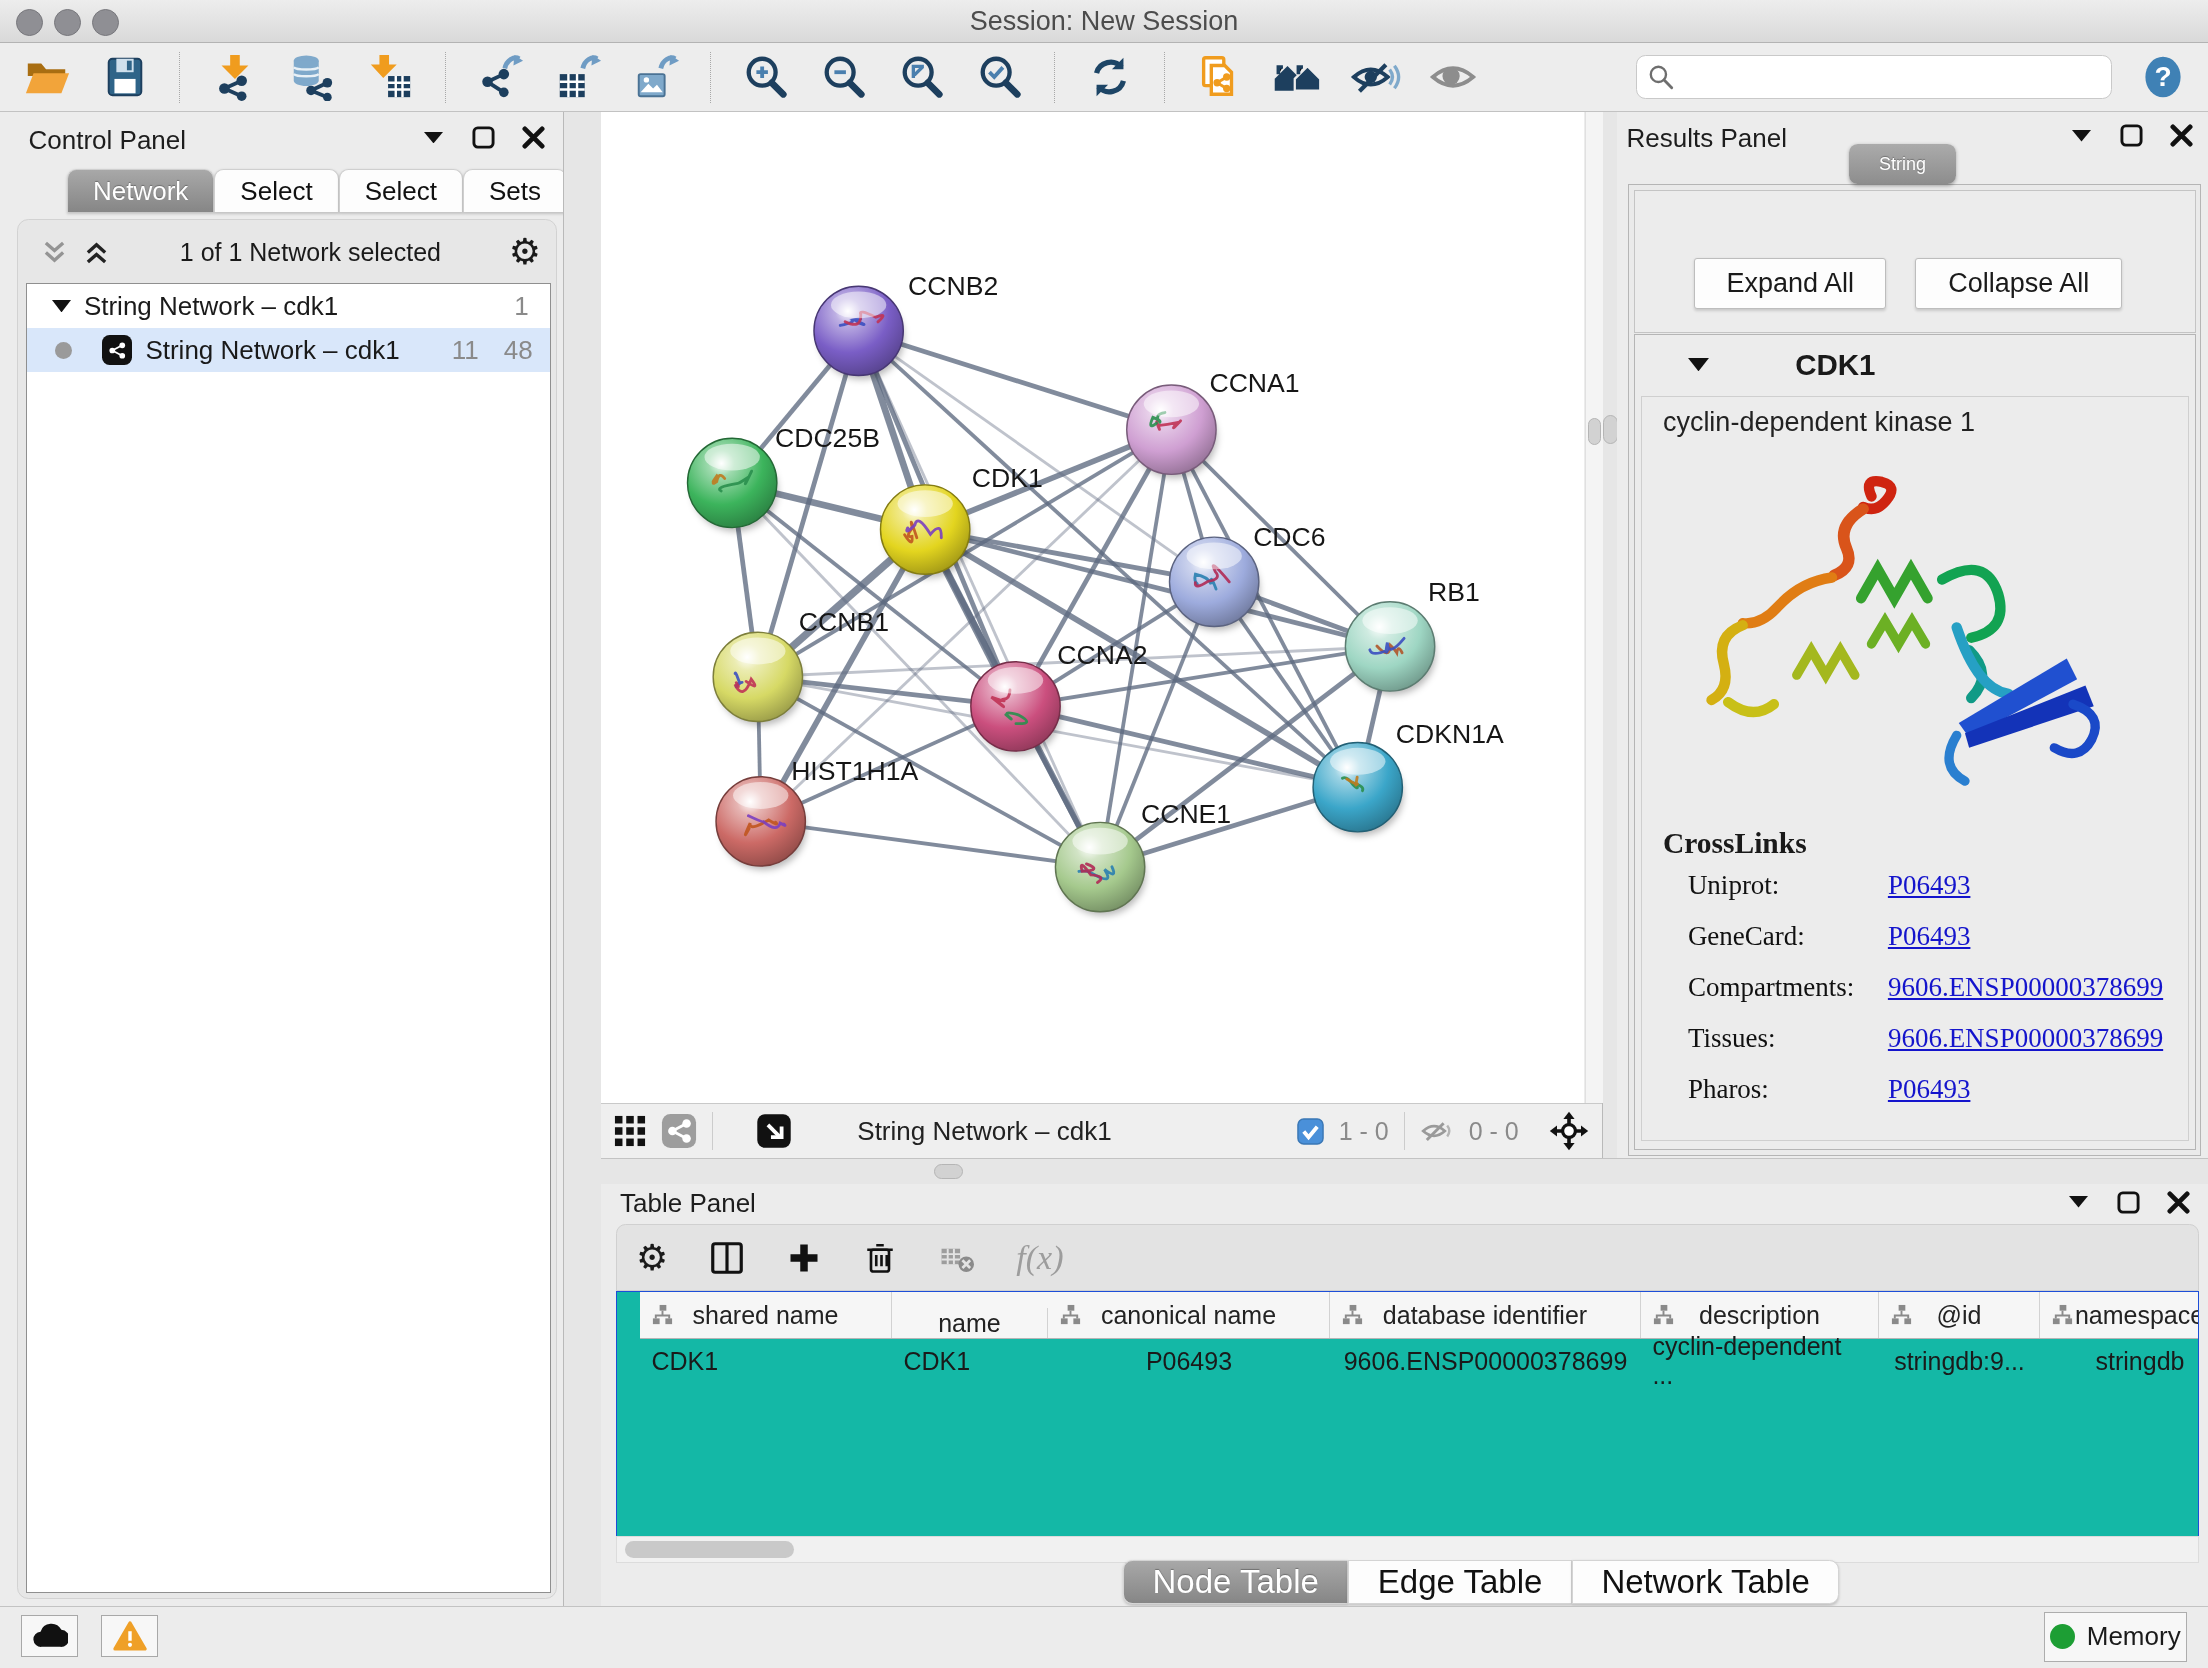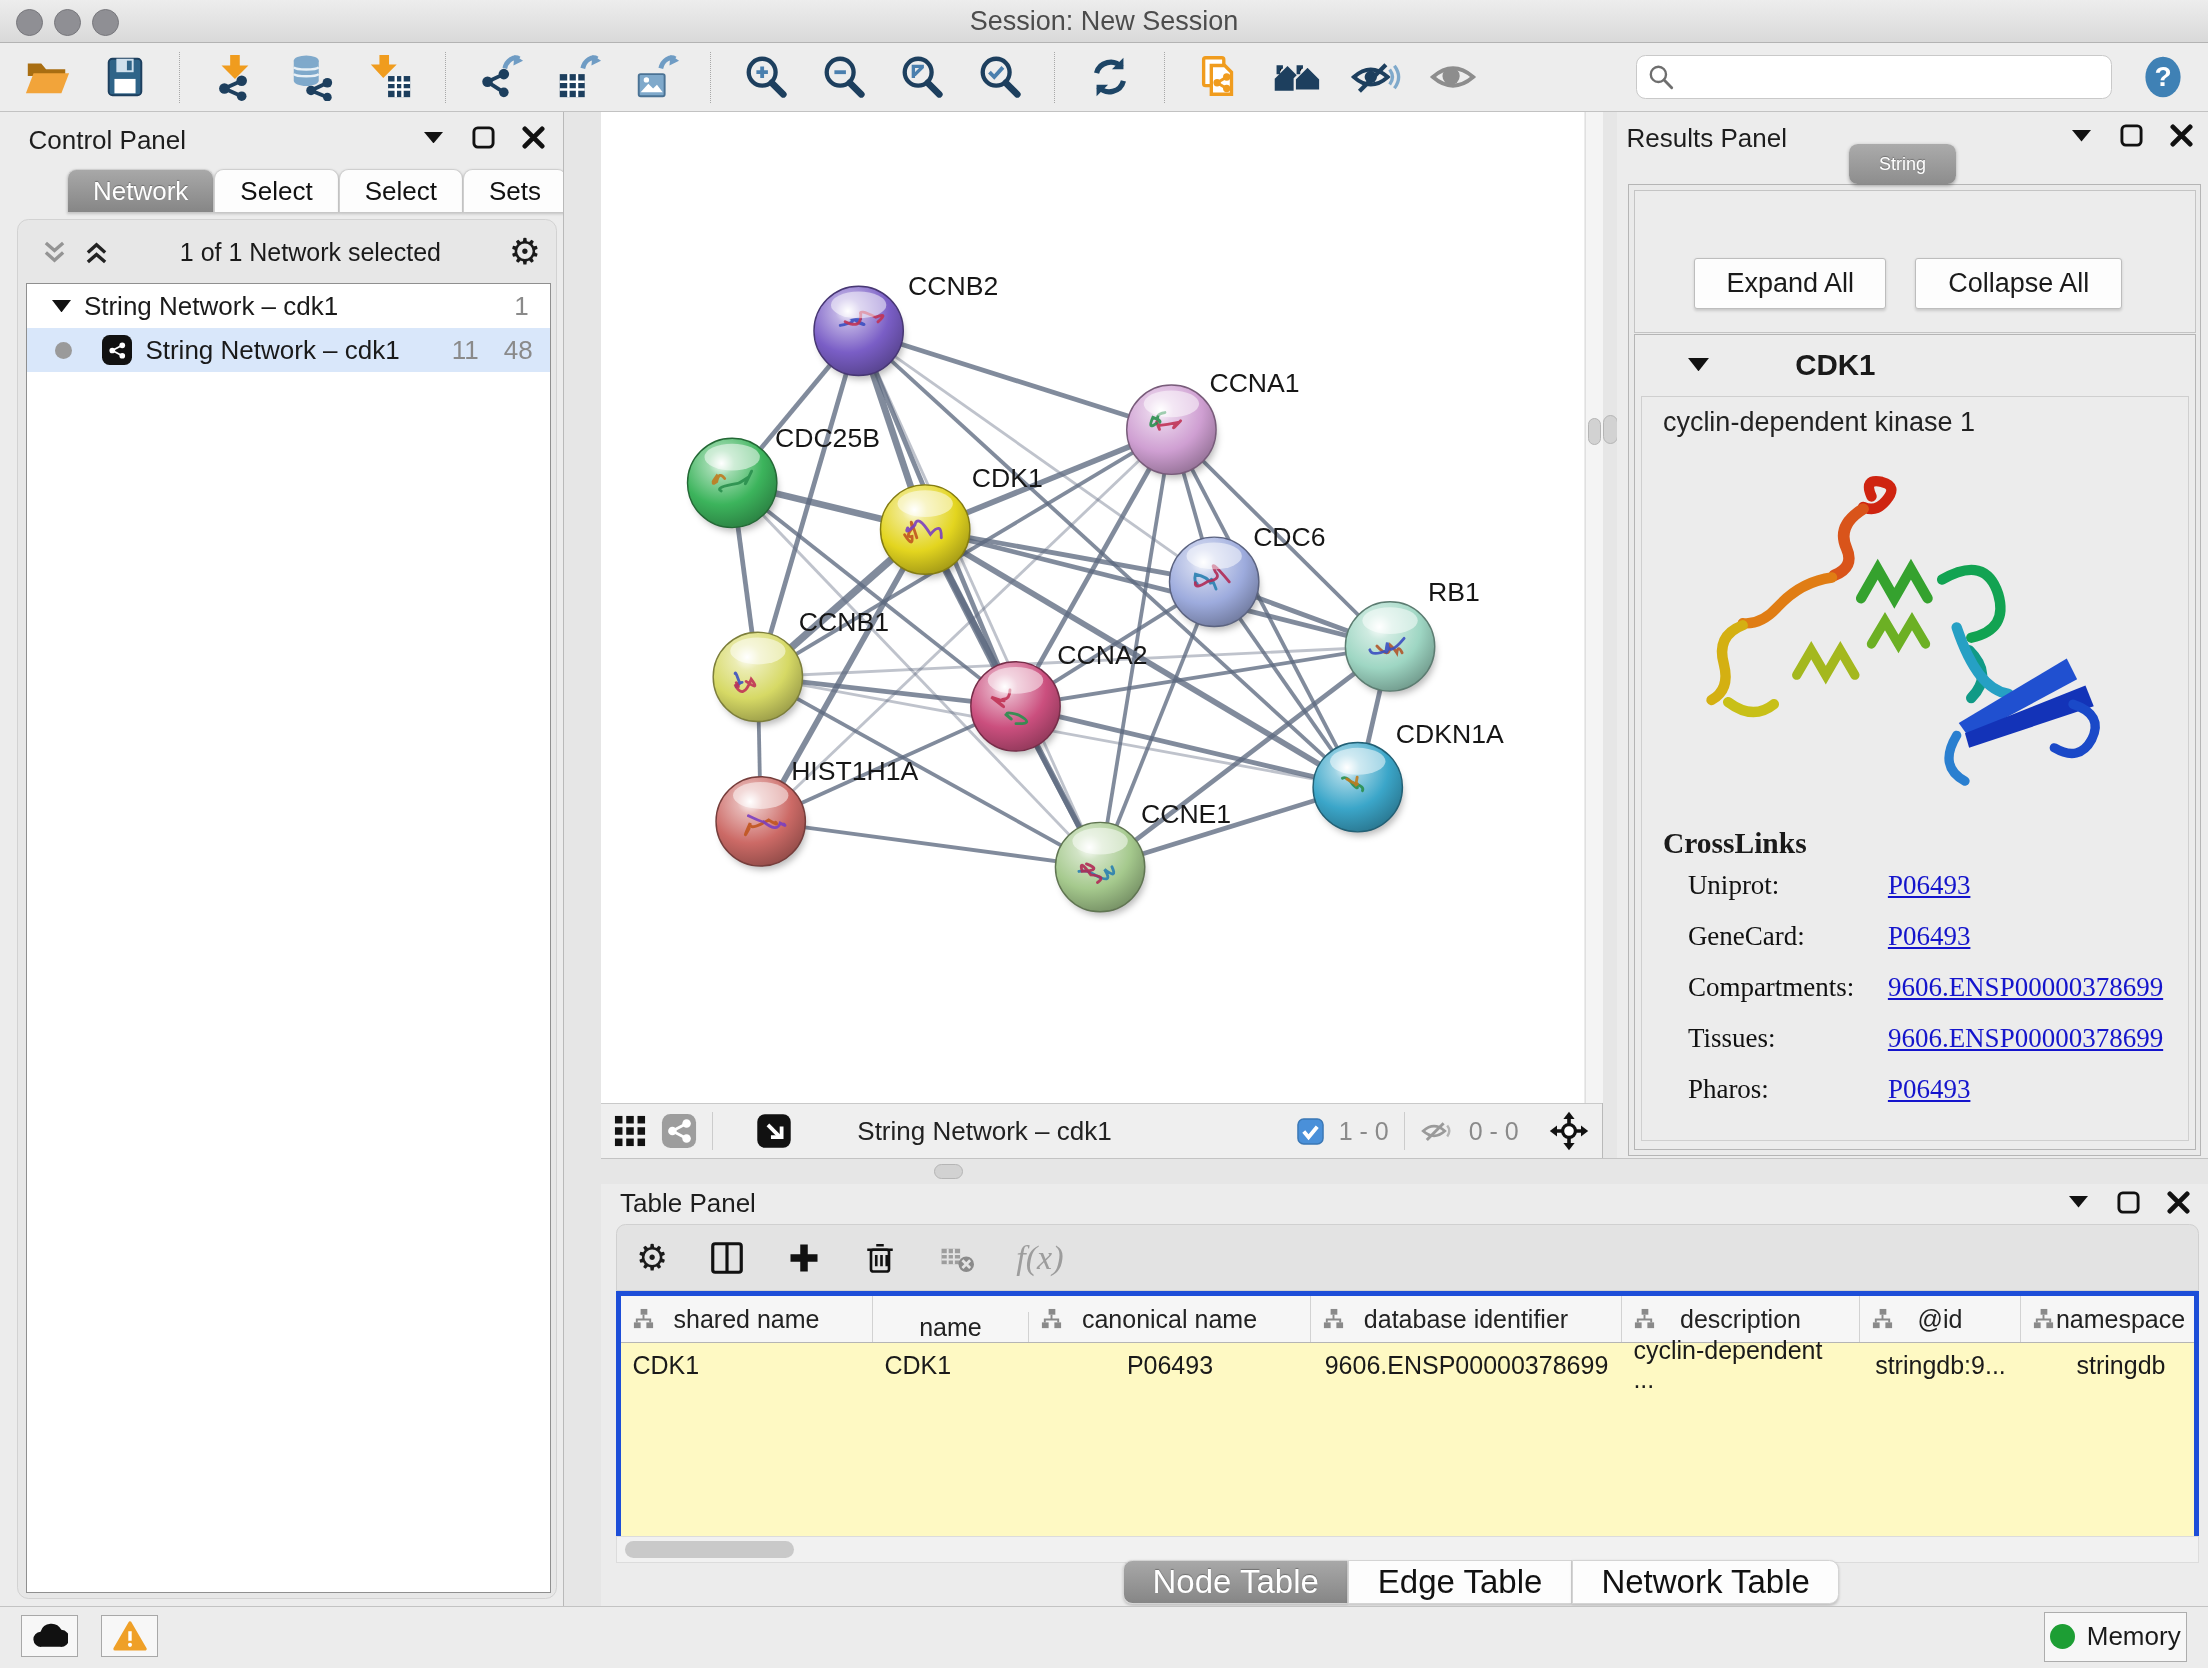--- a/index.html
+++ b/index.html
@@ -73,21 +73,21 @@
   .protein-wrap{width:100%;height:388px;display:flex;justify-content:center;align-items:center;}
   .xl-title{font-family:"Liberation Serif",serif;font-weight:bold;font-size:29.5px;margin-top:1.9px;}
   .xl-row{display:flex;font-family:"Liberation Serif",serif;font-size:27px;height:51px;align-items:center;}
   .xl-row .xl-label{width:200px;margin-left:25px;color:#111;}
   .xl-row a{color:#1414cc;text-decoration:underline;}
   
   .table-panel{position:absolute;left:601px;top:1184px;width:1607px;height:423px;background:#ececec;}
   .tp-title{position:absolute;left:19px;top:3.8px;}
   .tp-toolbar{position:absolute;left:15px;top:40px;right:9.5px;height:67px;background:#e3e3e3;
     border:1px solid #d0d0d0;border-radius:9.5px 9.5px 0 0;display:flex;align-items:center;padding:0 19px;gap:40px;box-sizing:border-box;}
-  .tp-table{position:absolute;left:15px;top:107px;right:9.5px;height:245px;background:#fef9c3;border:5px solid #1d4ed8;overflow:hidden;}
+  .tp-table{position:absolute;left:15px;top:107px;right:9.5px;height:245px;background:#14b8a6;border:1px solid #1d4ed8;overflow:hidden;padding-left:23px;}
   .thead{display:flex;height:46px;background:#f6f6f6;border-bottom:1.9px solid #b5b5b5;}
   .th{position:relative;display:flex;align-items:center;justify-content:center;font-size:25px;color:#222;
     border-right:1px solid #d2d2d2;box-sizing:border-box;flex:0 0 auto;}
   .th svg{position:absolute;left:11.4px;}
   .trow2{display:flex;height:44px;}
   .td{font-size:25px;display:flex;align-items:center;box-sizing:border-box;flex:0 0 auto;padding:0 11.4px;}
   .hscroll{position:absolute;left:15px;top:352px;right:9.5px;height:27px;background:#f1f1f1;border:1px solid #dcdcdc;box-sizing:border-box;}
   .hthumb{position:absolute;left:7.6px;top:3.8px;width:169px;height:17px;border-radius:8.6px;background:#c9c9c9;}
   .tp-tabs{position:absolute;left:522px;top:376px;display:flex;height:44px;}
   .tp-tab{padding:0 28.5px;font-size:33px;display:flex;align-items:center;background:#fdfdfd;

